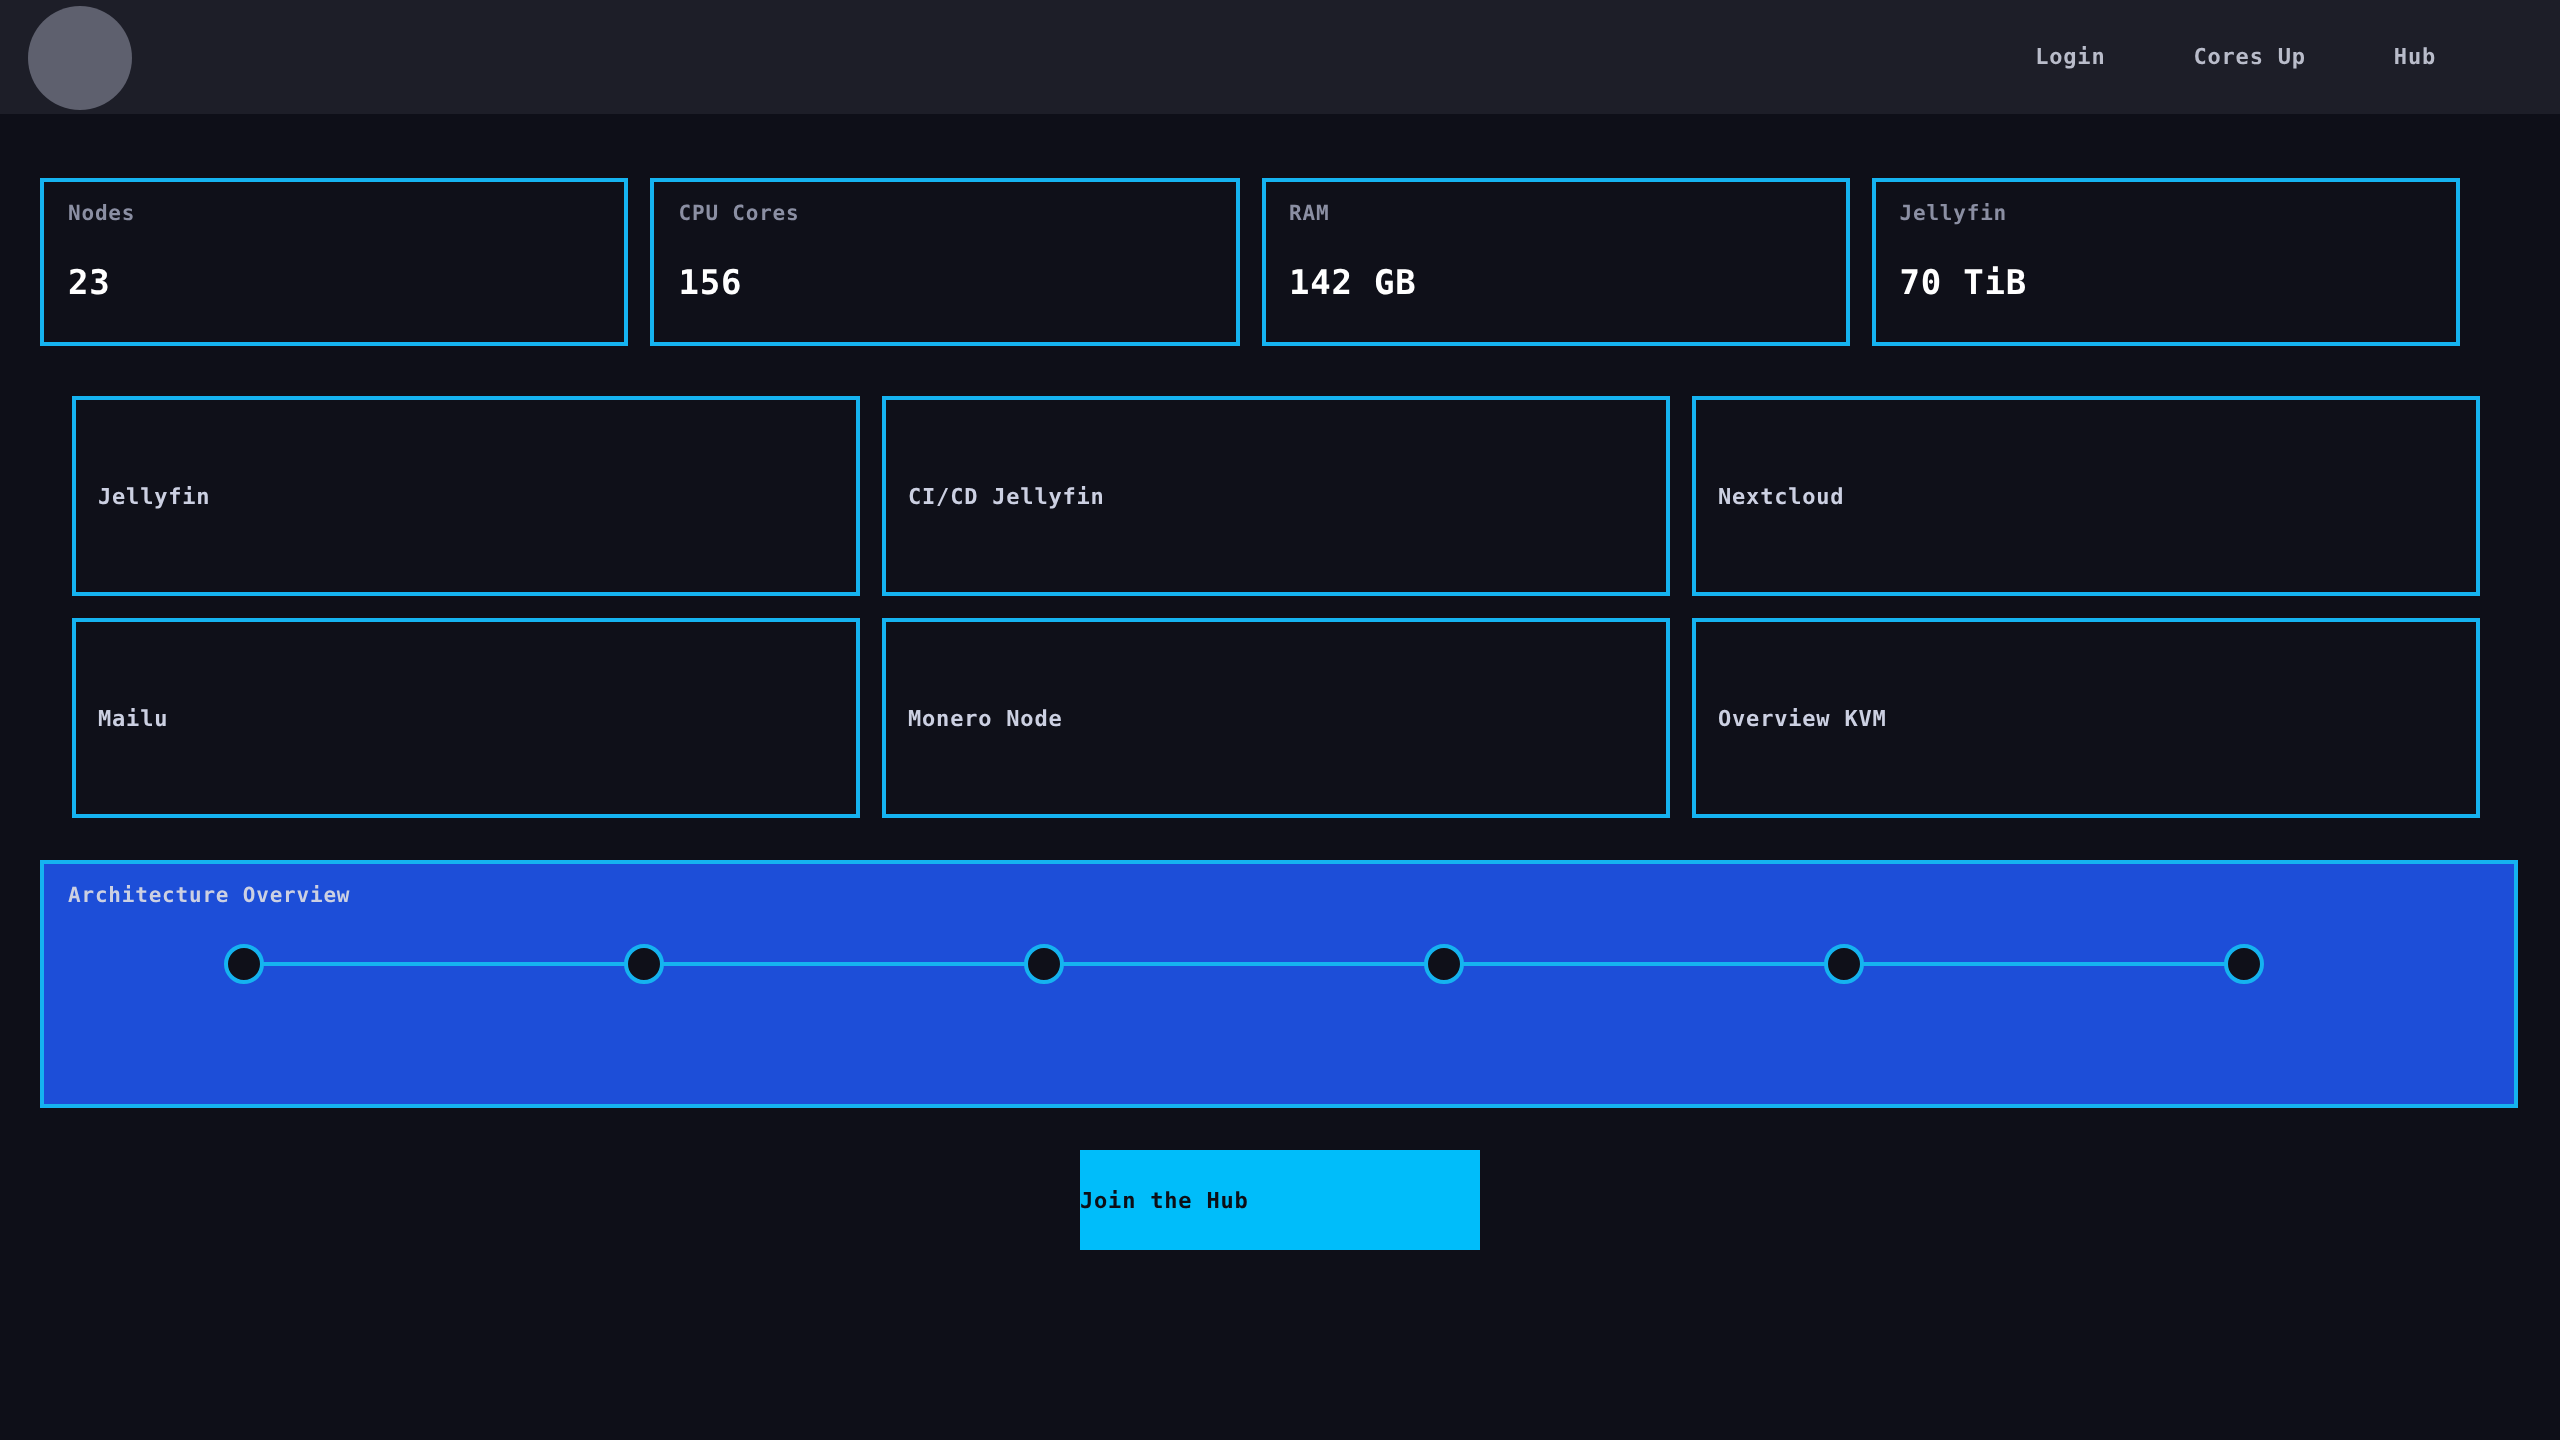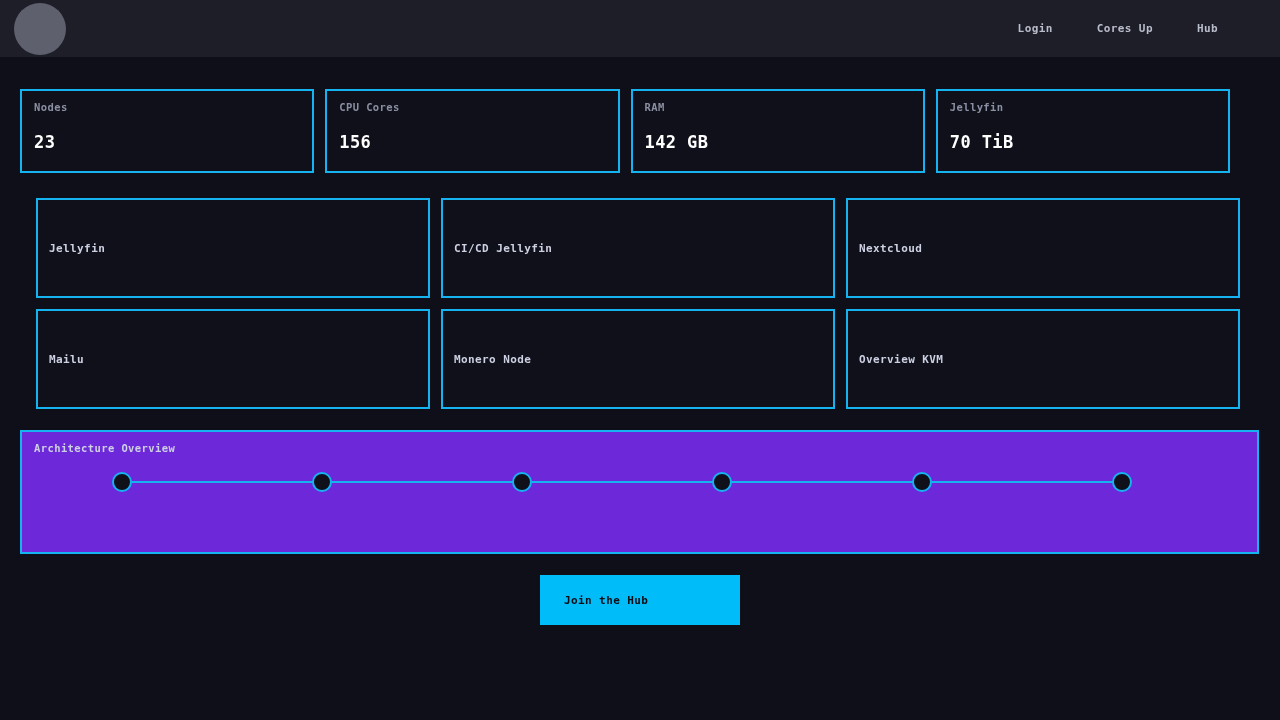--- a/index.html
+++ b/index.html
@@ -107,21 +107,21 @@
     color: #ccd0e2;
     letter-spacing: 0.4px;
   }
 
   
   .arch-panel {
     margin: 21px 20px 0 20px;
     width: 1239px;
     height: 124px;
     border: 2px solid #15b3f0;
-    background: #6d28d9;
+    background: #1d4ed8;
     padding: 10px 12px;
     position: relative;
   }
 
   .arch-title {
     font-size: 10.5px;
     font-weight: bold;
     color: #ccd0e2;
     letter-spacing: 0.4px;
   }
@@ -141,21 +141,20 @@
     margin-top: 21px;
   }
 
   .cta-button {
     width: 200px;
     height: 50px;
     background: #00bdfa;
     border: none;
     display: flex;
     align-items: center;
-    padding-left: 24px;
     cursor: pointer;
     font-family: inherit;
   }
 
   .cta-label {
     font-size: 11px;
     font-weight: bold;
     color: #0d0e16;
     letter-spacing: 0.4px;
   }

